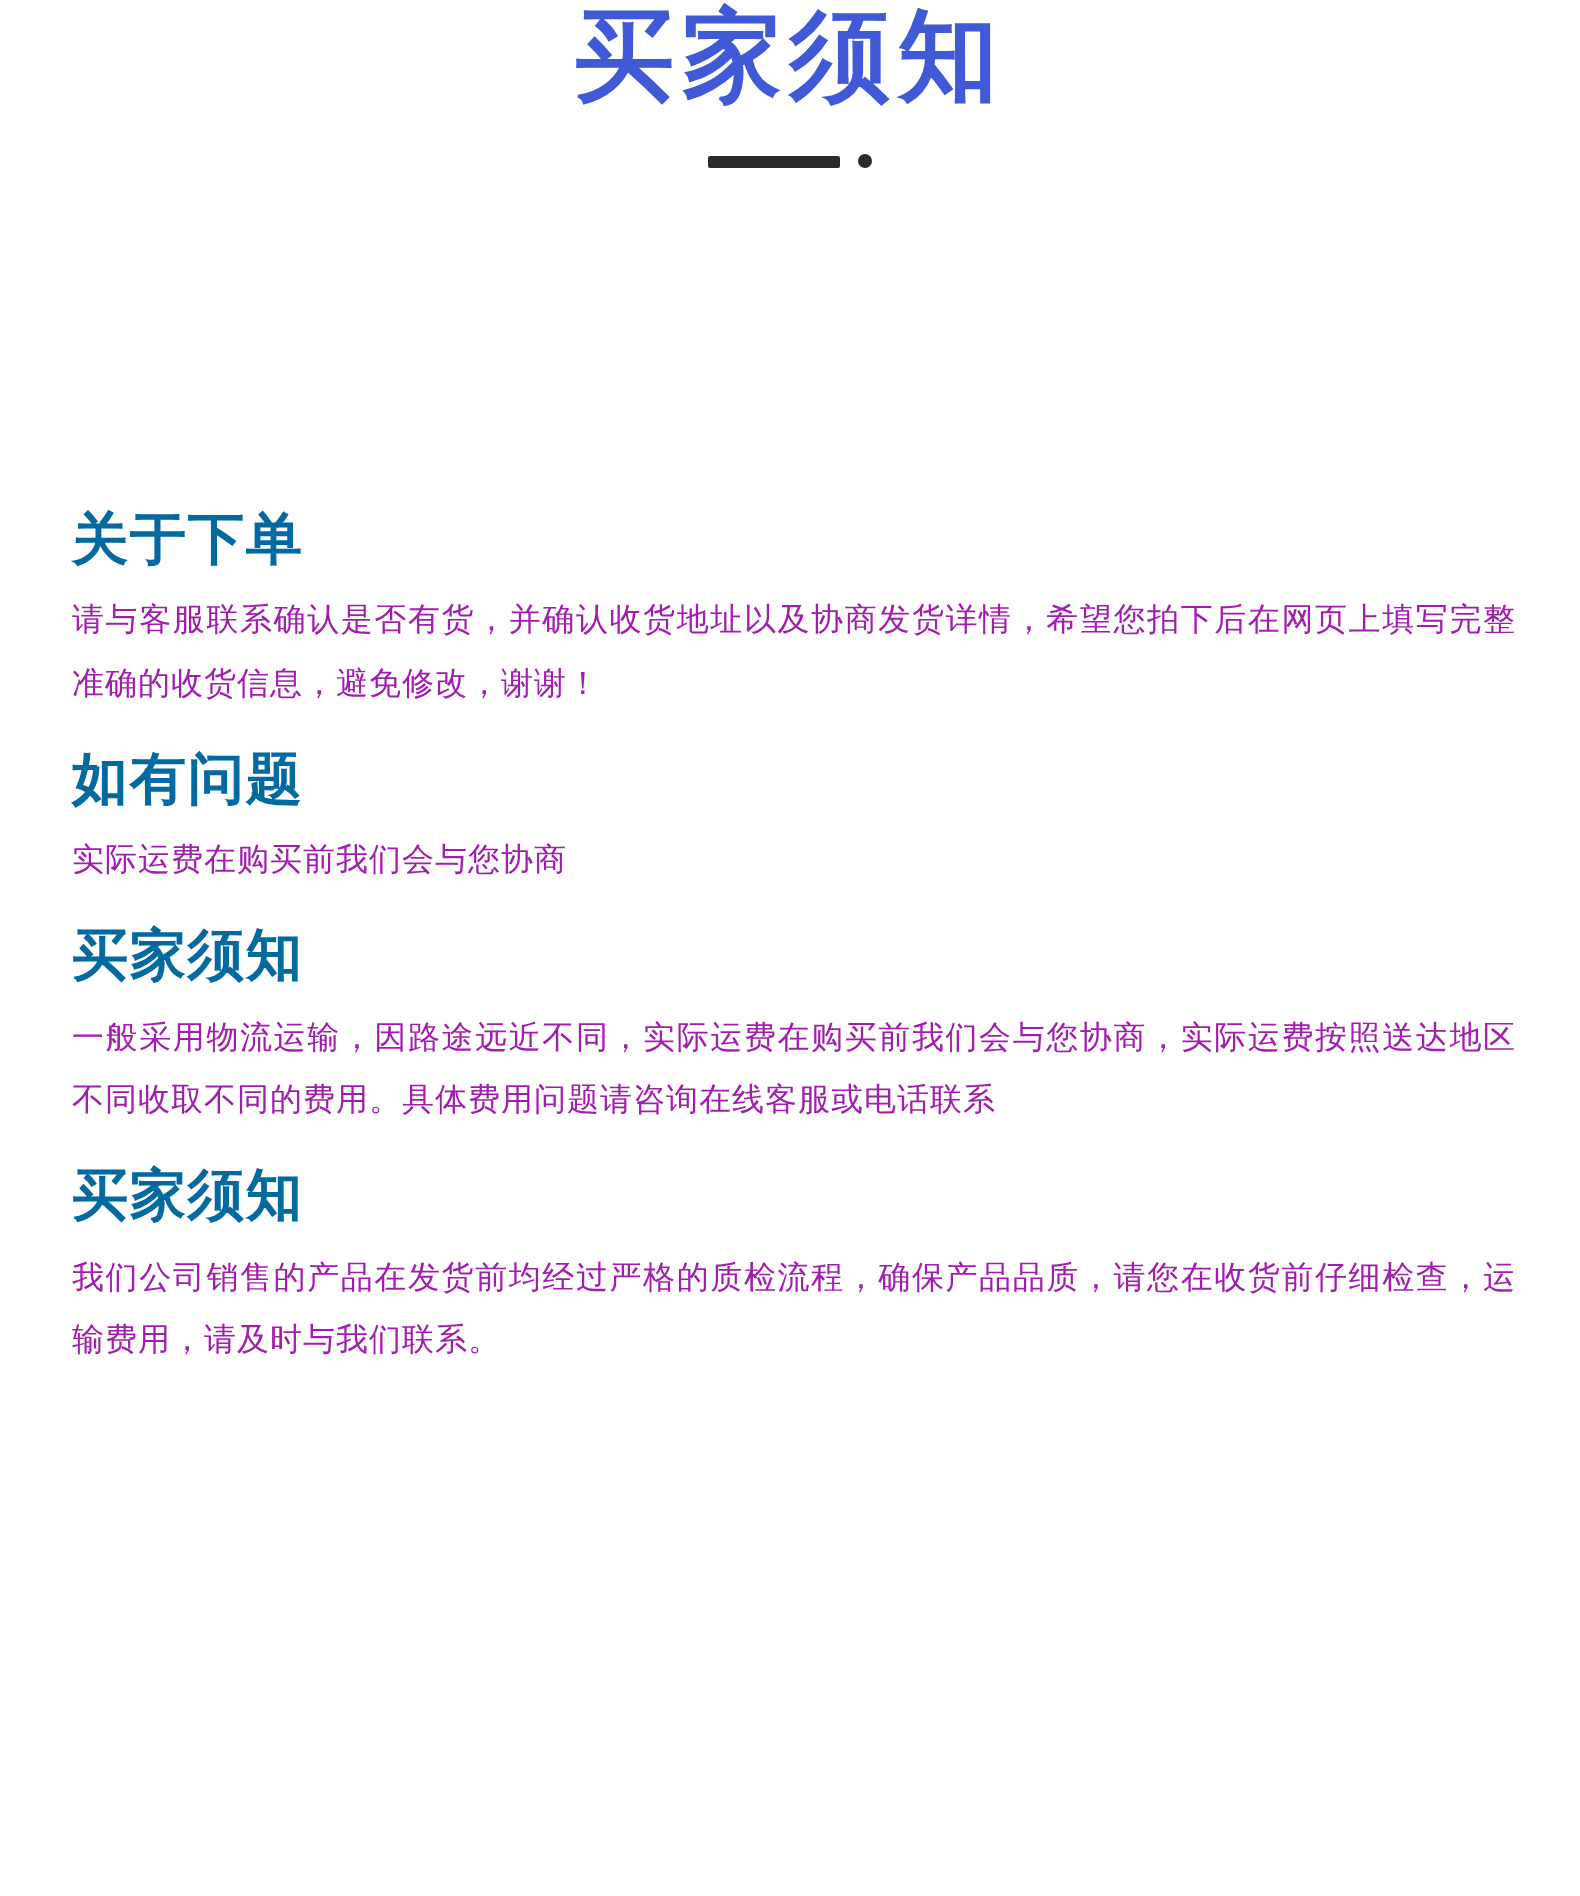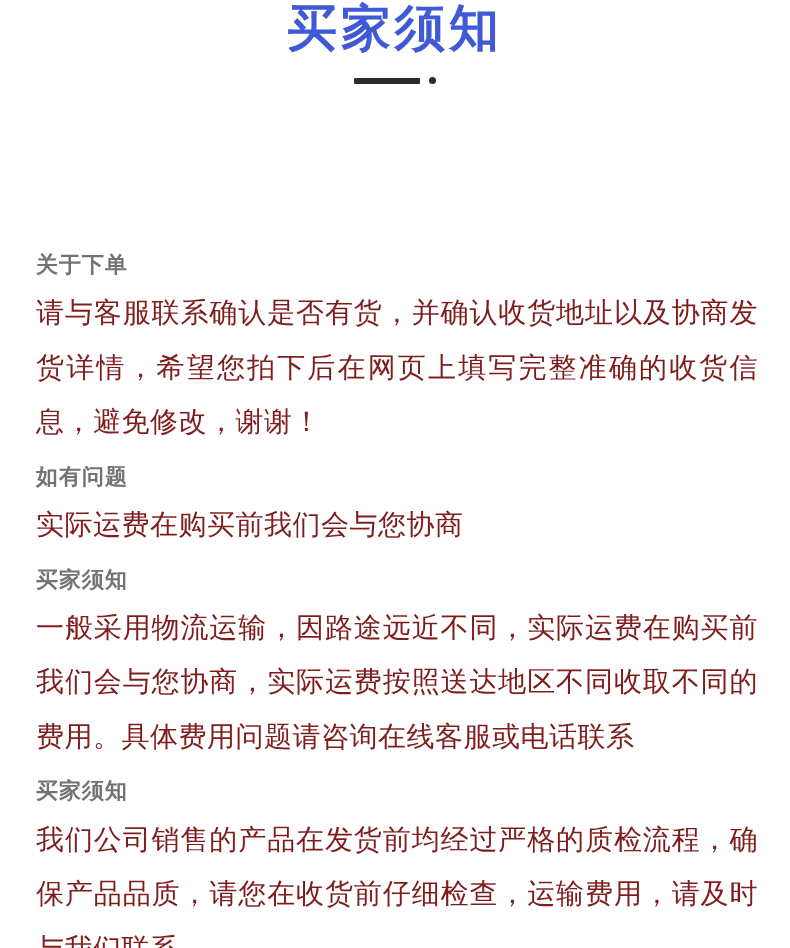--- a/index.html
+++ b/index.html
@@ -58,30 +58,30 @@
   .content {
     position: absolute;
     top: 248px;
     left: 36px;
     width: 722px;
   }
   .section {
     margin-bottom: 0;
   }
   .section-title {
-    font-size: 22px;
+    font-size: 28px;
     font-weight: bold;
-    color: #737373;
+    color: #0369a1;
     line-height: 1.55;
     letter-spacing: 1px;
     margin: 0 0 4px 0;
   }
   .section-body {
-    font-size: 28px;
-    color: #7f1d1d;
+    font-size: 16px;
+    color: #a21caf;
     line-height: 1.95;
     letter-spacing: 0.5px;
     margin: 0 0 10px 0;
     text-align: justify;
     text-justify: inter-ideograph;
   }
 </style>
 </head>
 <body>
 

